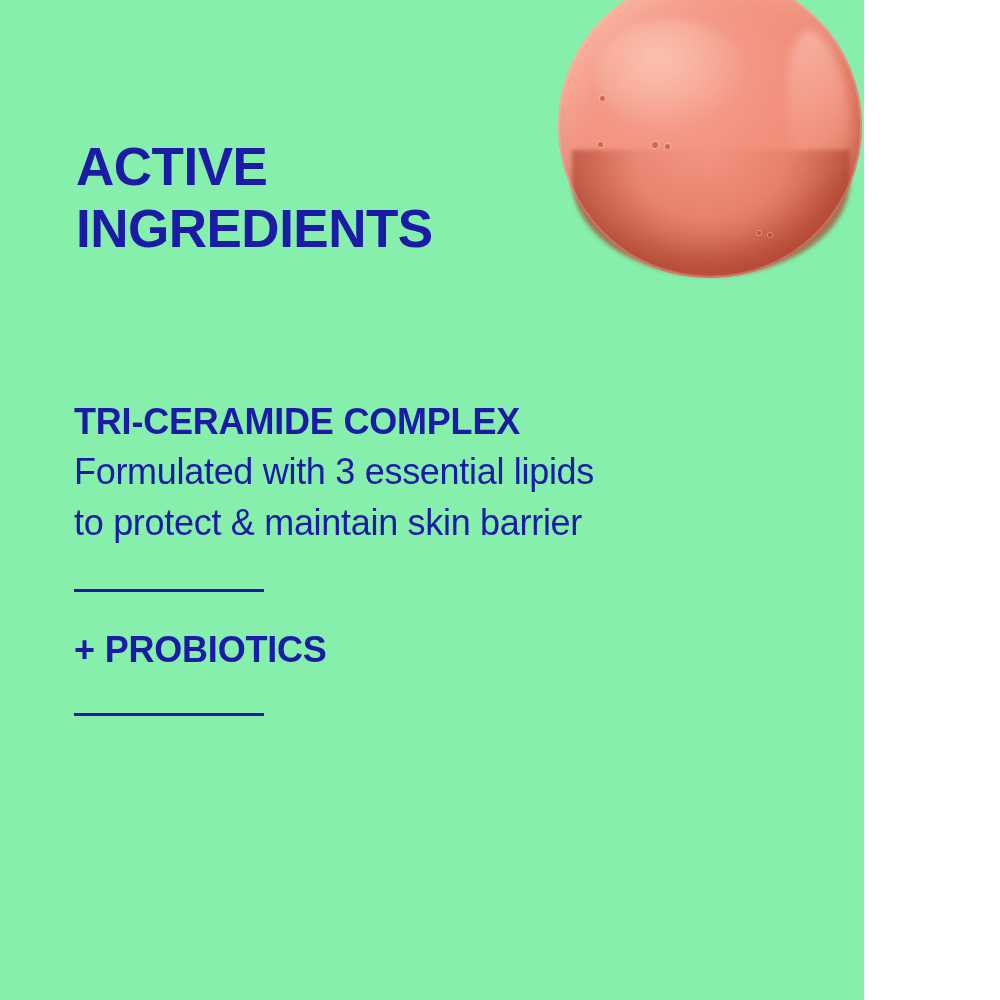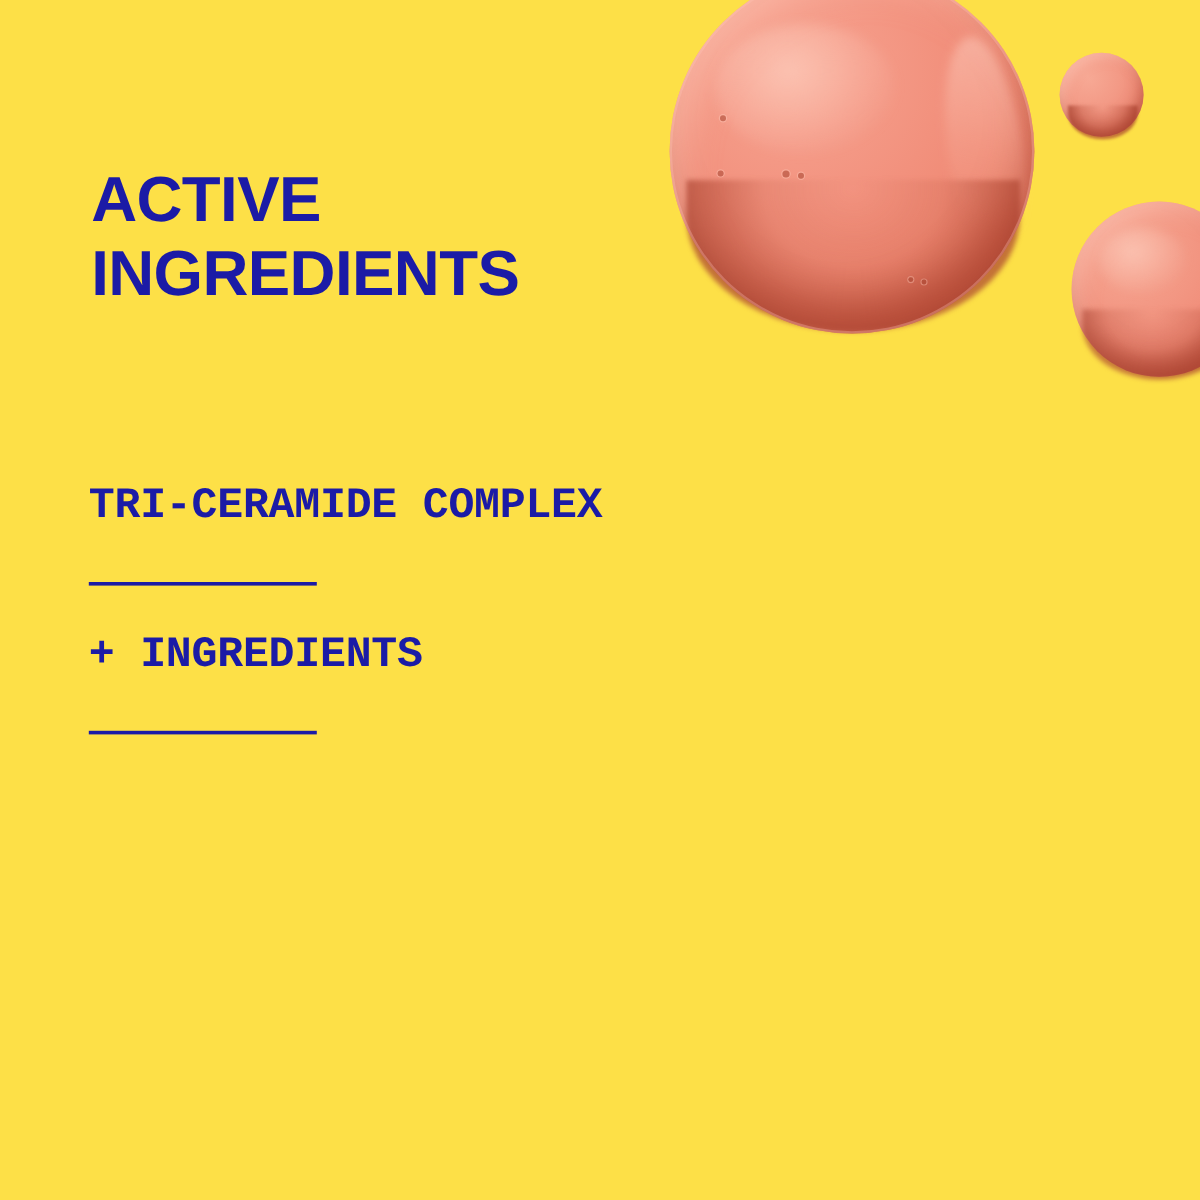--- a/index.html
+++ b/index.html
@@ -8,23 +8,23 @@
   }
   body {
     width: 1000px;
     height: 1000px;
     overflow: hidden;
     font-family: "Liberation Sans", sans-serif;
   }
 
   #poster {
     position: relative;
-    width: 1000px;
+    width: 864px;
     height: 1000px;
-    background: #fde047;
+    background: #86efac;
     overflow: hidden;
   }
 
   
   #droplets {
     position: absolute;
     inset: 0;
     pointer-events: none;
   }
 
@@ -164,21 +164,20 @@
   }
 
   .ingredient-item { position: relative; }
 
   .ingredient-name {
     color: #1B1BA6;
     font-size: 36px;
     font-weight: bold;
     line-height: 44px;
     letter-spacing: -0.2px;
-    font-family: Liberation Mono, monospace;
   }
 
   .ingredient-desc {
     color: #1B1BA6;
     font-size: 36px;
     font-weight: normal;
     line-height: 51px;
     letter-spacing: -0.3px;
     white-space: pre-line;
     margin-top: 2px;
@@ -219,25 +218,27 @@
     <div class="drop" id="drop-medium-shadow"></div>
   </div>
 
   <h1 id="page-title">ACTIVE
 INGREDIENTS</h1>
 
   <div id="ingredient-list">
 
     <div class="ingredient-item">
       <div class="ingredient-name">TRI-CERAMIDE COMPLEX</div>
+      <div class="ingredient-desc">Formulated with 3 essential lipids
+to protect &amp; maintain skin barrier</div>
     </div>
 
     <hr class="section-divider">
 
     <div class="ingredient-item">
-      <div class="ingredient-name">+ INGREDIENTS</div>
+      <div class="ingredient-name">+ PROBIOTICS</div>
     </div>
 
     <hr class="section-divider">
 
 
   </div>
 </div>
 
 </body></html>

